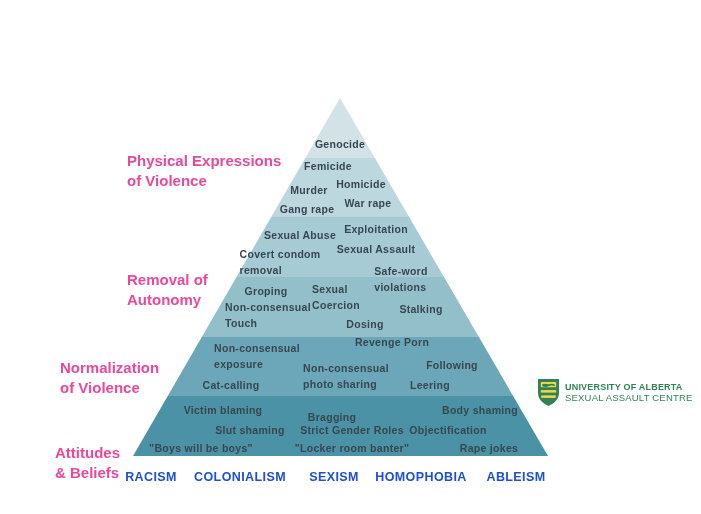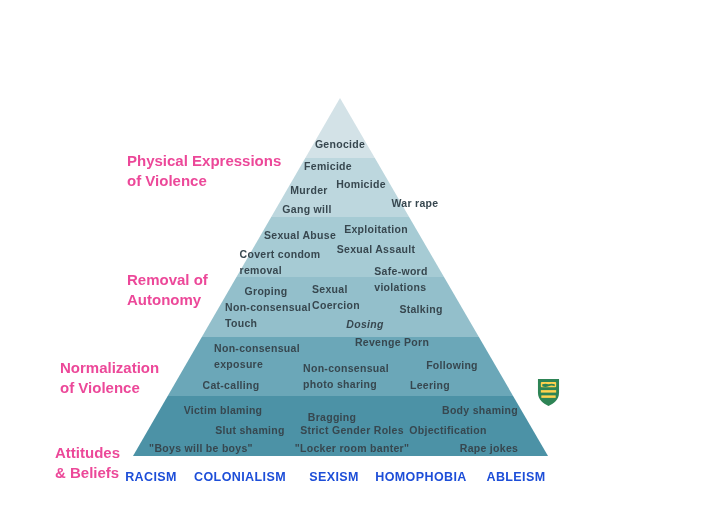--- a/index.html
+++ b/index.html
@@ -62,36 +62,36 @@
       <div class="stripe" style="background: rgb(147, 191, 203);"></div>
       <div class="stripe" style="background: rgb(107, 167, 184);"></div>
       <div class="stripe" style="background: rgb(76, 146, 166);"></div>
     </div>
 
   <div id="terms">
       <span class="term" style="left: 340px; top: 144px;">Genocide</span>
       <span class="term" style="left: 328px; top: 166px;">Femicide</span>
       <span class="term" style="left: 361px; top: 184px;">Homicide</span>
       <span class="term" style="left: 309px; top: 190px;">Murder</span>
-      <span class="term" style="left: 368px; top: 203px; margin-left: 47px;">War rape</span>
-      <span class="term" style="left: 307px; top: 209px;">Gang will</span>
+      <span class="term" style="left: 368px; top: 203px;">War rape</span>
+      <span class="term" style="left: 307px; top: 209px;">Gang rape</span>
       <span class="term" style="left: 376px; top: 229px;">Exploitation</span>
       <span class="term" style="left: 300px; top: 235px;">Sexual Abuse</span>
       <span class="term" style="left: 376px; top: 249px;">Sexual Assault</span>
       <span class="term" style="left: 280px; top: 262px;">Covert condom
 removal</span>
       <span class="term" style="left: 401px; top: 279px;">Safe-word
 violations</span>
       <span class="term" style="left: 266px; top: 291px;">Groping</span>
       <span class="term" style="left: 336px; top: 297px;">Sexual
 Coercion</span>
       <span class="term" style="left: 421px; top: 309px;">Stalking</span>
       <span class="term" style="left: 268px; top: 315px;">Non-consensual
 Touch</span>
-      <span class="term" style="left: 365px; top: 324px; font-style: italic;">Dosing</span>
+      <span class="term" style="left: 365px; top: 324px;">Dosing</span>
       <span class="term" style="left: 392px; top: 342px;">Revenge Porn</span>
       <span class="term" style="left: 257px; top: 356px;">Non-consensual
 exposure</span>
       <span class="term" style="left: 452px; top: 365px;">Following</span>
       <span class="term" style="left: 346px; top: 376px;">Non-consensual
 photo sharing</span>
       <span class="term" style="left: 231px; top: 385px;">Cat-calling</span>
       <span class="term" style="left: 430px; top: 385px;">Leering</span>
       <span class="term" style="left: 223px; top: 410px;">Victim blaming</span>
       <span class="term" style="left: 332px; top: 410px; margin-top: 7px;">Bragging</span>
@@ -126,15 +126,19 @@
   <div class="logo">
     <span style="display:inline-block;line-height:0;">
       <svg width="23" height="29" viewBox="0 0 24 30" aria-hidden="true">
         <path d="M1 1 h22 v14 c0 8 -6 12 -11 14 C7 27 1 23 1 15 Z" fill="#2e8455"></path>
         <rect x="4" y="4" width="16" height="5.5" rx="1" fill="#ffd24f"></rect>
         <path d="M5.5 6.5 q3.25 -1.5 6.5 0 q3.25 -1.5 6.5 0 v2 q-3.25 -1.5 -6.5 0 q-3.25 1.5 -6.5 0 Z" fill="#2e8455"></path>
         <rect x="4" y="12.5" width="16" height="2.6" fill="#ffd24f"></rect>
         <rect x="4.5" y="18" width="15" height="2.6" fill="#ffd24f"></rect>
       </svg>
     </span>
+    <span class="logo-text">
+      <span class="logo-line1">UNIVERSITY OF ALBERTA</span>
+      <span class="logo-line2">SEXUAL ASSAULT CENTRE</span>
+    </span>
   </div>
 
 </div>
 
 </body></html>

